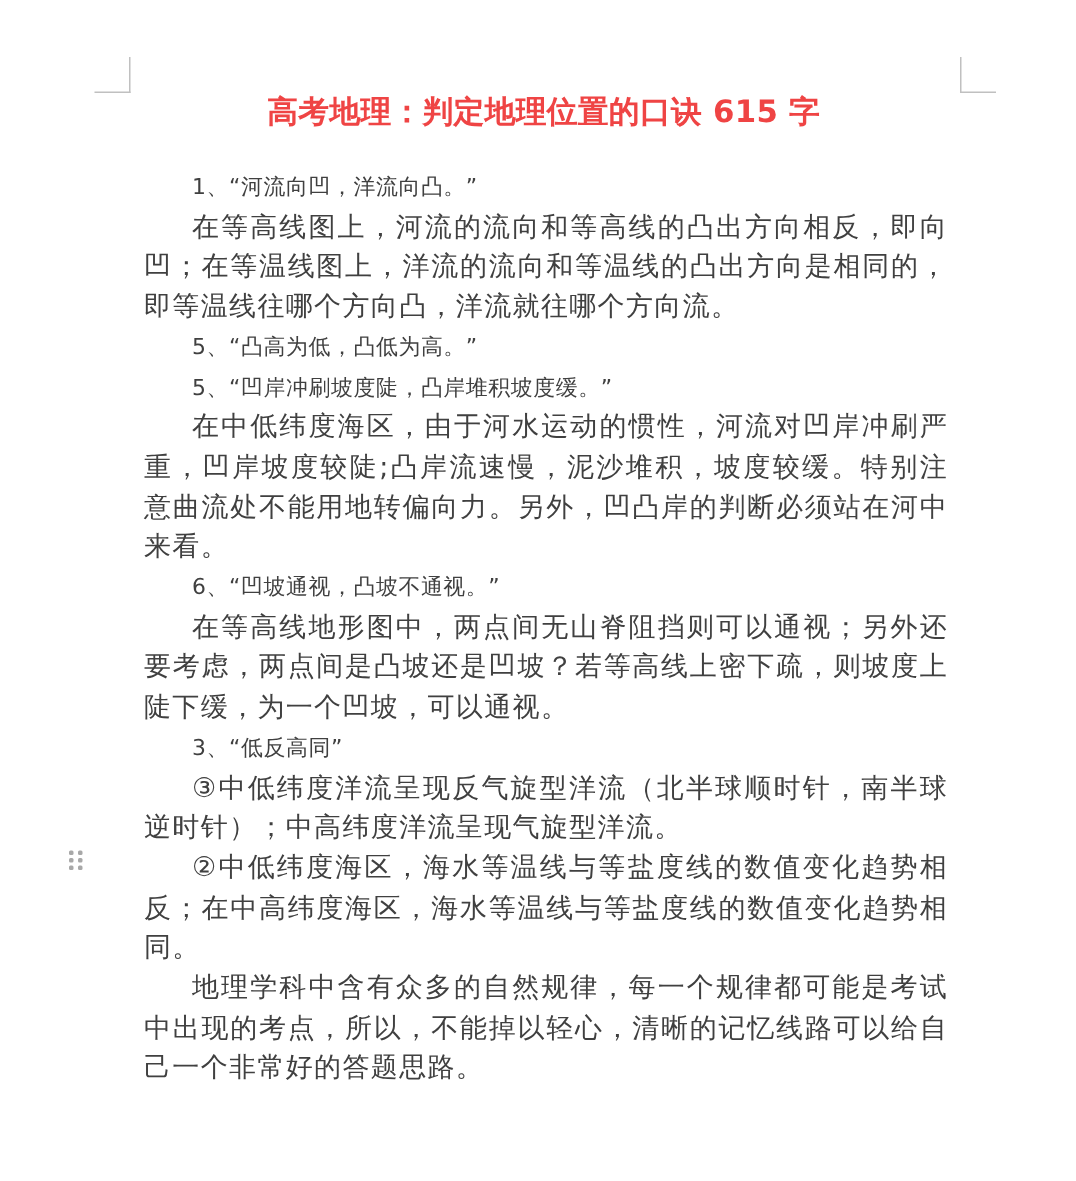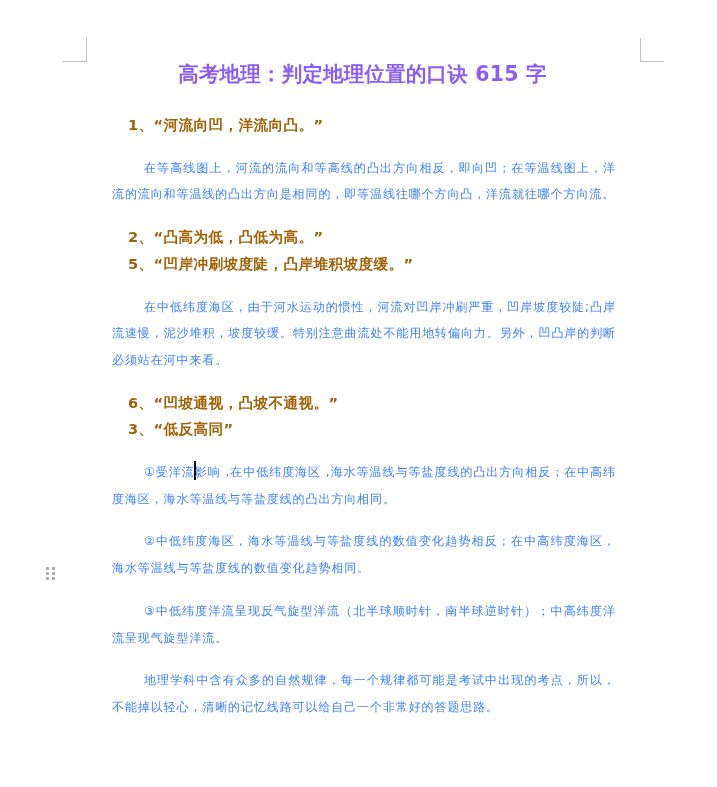--- a/index.html
+++ b/index.html
@@ -43,46 +43,46 @@
     .title {
       position: absolute;
       left: 96px;
       width: 533px;
       top: 58px;
       text-align: center;
       font-family: "DejaVu Sans", sans-serif;
       font-weight: bold;
       font-size: 20.5px;
       line-height: 32px;
-      color: #8b5cf6;
+      color: #ef4444;
       white-space: nowrap;
       letter-spacing: 0.2px;
     }
     .content {
       position: absolute;
       left: 96px;
       top: 112px;
       width: 536px;
     }
     .para {
-      margin: 16px;
-      font-size: 12px;
+      margin: 0;
+      font-size: 18px;
       line-height: 26.7px;
       text-indent: 32px;
       text-align: justify;
       letter-spacing: 0.9px;
-      color: #3b82f6;
+      color: #404040;
       word-break: break-all;
     }
     .heading {
       margin: 0;
       font-size: 14.6px;
       line-height: 26.7px;
-      font-weight: bold;
-      color: #a16207;
+      font-weight: normal;
+      color: #404040;
       text-indent: 32px;
       white-space: nowrap;
       letter-spacing: 0.4px;
     }
     .drag-handle {
       position: absolute;
       left: 46px;
       top: 567px;
       width: 10px;
       height: 14px;
@@ -114,31 +114,31 @@
 <div class="page">
   <div class="corner tl"></div>
   <div class="corner tr"></div>
 
   <div class="title">高考地理：判定地理位置的口诀 615 字</div>
 
   <div class="content">
     <p class="heading">1、“河流向凹，洋流向凸。”</p>
     <p class="para">在等高线图上，河流的流向和等高线的凸出方向相反，即向凹；在等温线图上，洋流的流向和等温线的凸出方向是相同的，即等温线往哪个方向凸，洋流就往哪个方向流。</p>
 
-    <p class="heading">2、“凸高为低，凸低为高。”</p>
+    <p class="heading">5、“凸高为低，凸低为高。”</p>
 
     <p class="heading">5、“凹岸冲刷坡度陡，凸岸堆积坡度缓。”</p>
     <p class="para">在中低纬度海区，由于河水运动的惯性，河流对凹岸冲刷严重，凹岸坡度较陡;凸岸流速慢，泥沙堆积，坡度较缓。特别注意曲流处不能用地转偏向力。另外，凹凸岸的判断必须站在河中来看。</p>
 
     <p class="heading">6、“凹坡通视，凸坡不通视。”</p>
+    <p class="para">在等高线地形图中，两点间无山脊阻挡则可以通视；另外还要考虑，两点间是凸坡还是凹坡？若等高线上密下疏，则坡度上陡下缓，为一个凹坡，可以通视。</p>
 
     <p class="heading">3、“低反高同”</p>
-    <p class="para"><span>①受洋流</span><span class="caret"></span><span>影响 ,在中低纬度海区 ,海水等温线与等盐度线的凸出方向相反；在中高纬度海区，海水等温线与等盐度线的凸出方向相同。</span></p>
+    <p class="para">③中低纬度洋流呈现反气旋型洋流（北半球顺时针，南半球逆时针）；中高纬度洋流呈现气旋型洋流。</p>
     <p class="para">②中低纬度海区，海水等温线与等盐度线的数值变化趋势相反；在中高纬度海区，海水等温线与等盐度线的数值变化趋势相同。</p>
-    <p class="para">③中低纬度洋流呈现反气旋型洋流（北半球顺时针，南半球逆时针）；中高纬度洋流呈现气旋型洋流。</p>
 
     <p class="para">地理学科中含有众多的自然规律，每一个规律都可能是考试中出现的考点，所以，不能掉以轻心，清晰的记忆线路可以给自己一个非常好的答题思路。</p>
   </div>
 
   <div class="drag-handle">
     <span></span>
       <span></span>
     <span></span>
       <span></span>
     <span></span>

